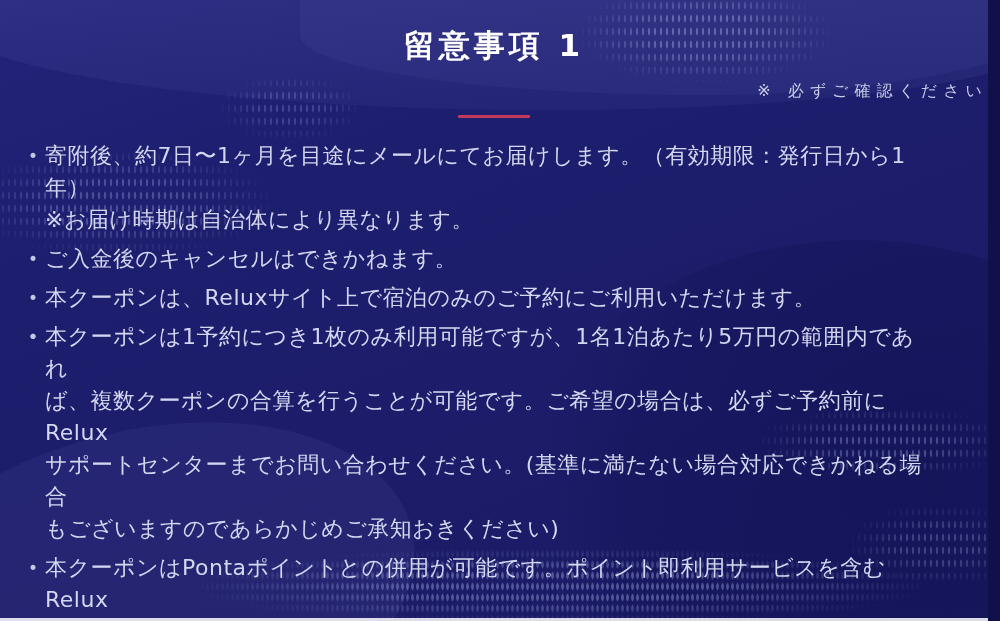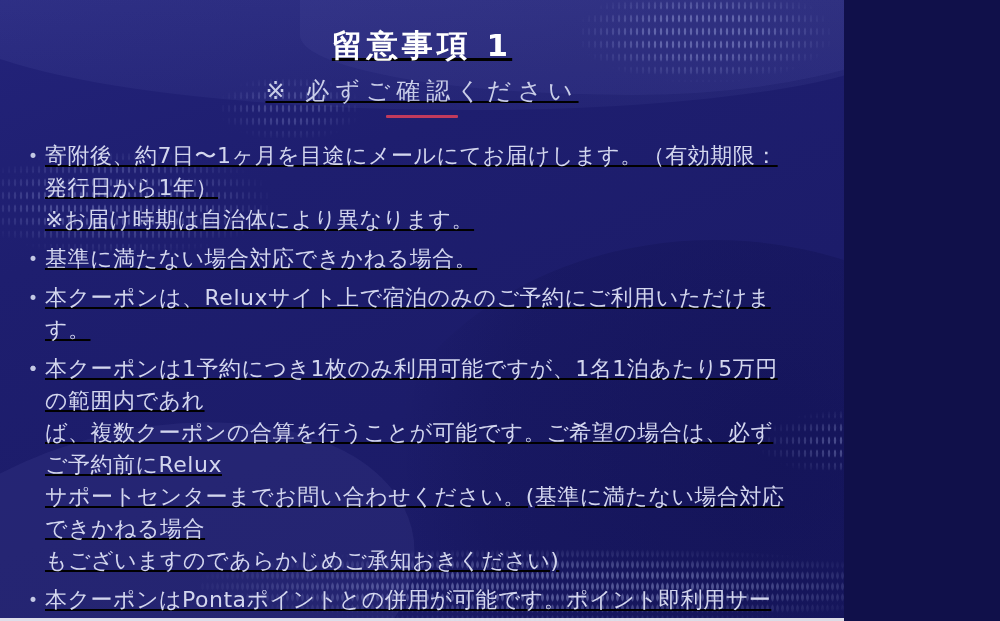--- a/index.html
+++ b/index.html
@@ -2,25 +2,24 @@
 <html><head>
 <meta charset="utf-8">
 <style>
   html, body { margin: 0; padding: 0; }
   body {
     font-family: "DejaVu Sans", "Liberation Sans", sans-serif;
     background: #10104a;
   }
   .stage {
     position: relative;
-    width: 844px;
+    width: 988px;
     height: 621px;
     overflow: hidden;
     background: linear-gradient(160deg, #23237a 0%, #1e1e6f 30%, #1c1c6a 60%, #1a1a64 100%);
-    text-decoration: underline;
   }
   
   .bg { position: absolute; pointer-events: none; }
   .wave-top {
     left: -60px; right: -60px; top: -70px; height: 180px;
     background: linear-gradient(180deg, rgba(150,160,235,0.13), rgba(150,160,235,0.05));
     border-radius: 0 0 45% 55% / 0 0 70px 95px;
   }
   .wave-top2 {
     left: 300px; right: -120px; top: -90px; height: 185px;
@@ -64,23 +63,24 @@
     margin: 0;
     color: #ffffff;
     font-size: 31px;
     line-height: 36px;
     font-weight: bold;
     letter-spacing: 4px;
   }
   .subtitle {
     margin-top: 16px;
     color: #c9cde8;
-    font-size: 24px;
+    font-size: 16px;
     line-height: 24px;
     letter-spacing: 6px;
+    text-align: right;
   }
   .underline {
     width: 72px; height: 3px;
     margin: 12px auto 0 auto;
     background: #c13a5c;
     border-radius: 1px;
   }
   ul.notes {
     list-style: none;
     margin: 22px 0 0 0;
@@ -129,21 +129,21 @@
     </header>
 
     <ul class="notes">
       <li>
         <span class="marker">•</span>
         <span class="txt">寄附後、約7日〜1ヶ月を目途にメールにてお届けします。（有効期限：発行日から1年）
 ※お届け時期は自治体により異なります。</span>
       </li>
       <li>
         <span class="marker">•</span>
-        <span class="txt">基準に満たない場合対応できかねる場合。</span>
+        <span class="txt">ご入金後のキャンセルはできかねます。</span>
       </li>
       <li>
         <span class="marker">•</span>
         <span class="txt">本クーポンは、Reluxサイト上で宿泊のみのご予約にご利用いただけます。</span>
       </li>
       <li>
         <span class="marker">•</span>
       </li>
       <li>
         <span class="marker">•</span>

